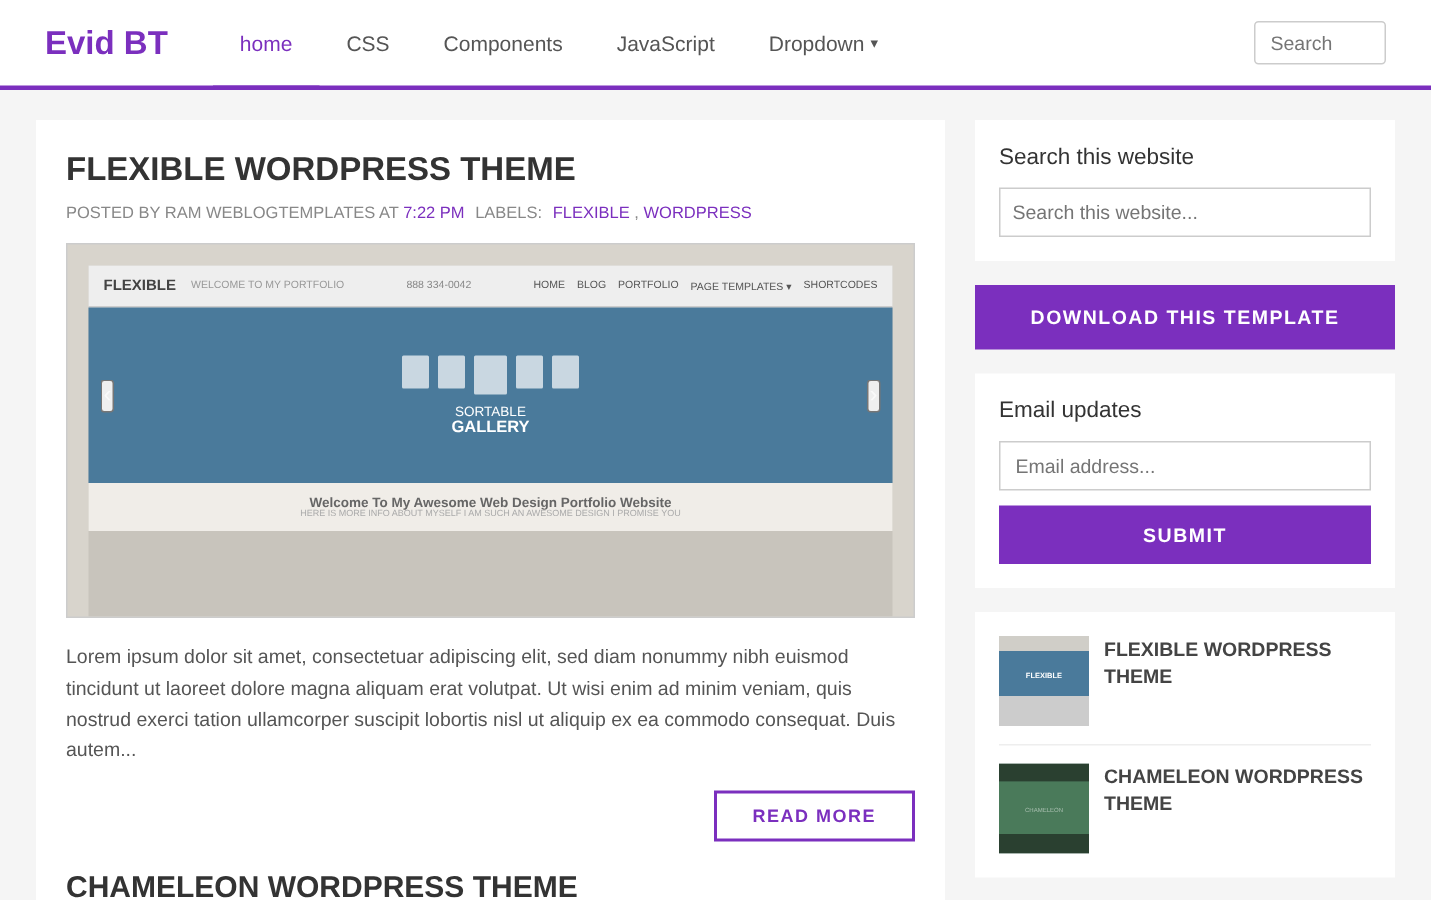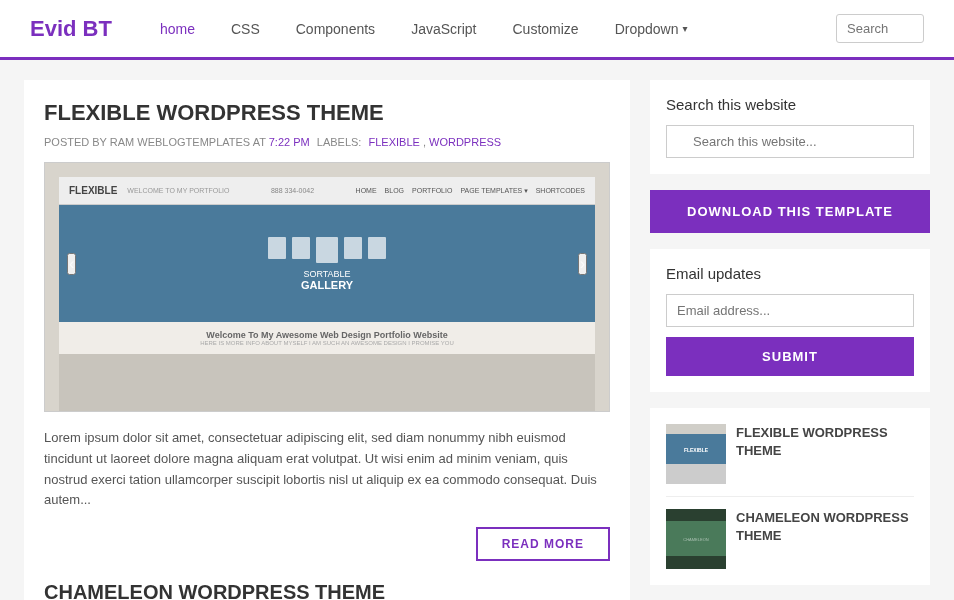--- a/index.html
+++ b/index.html
@@ -268,21 +268,21 @@
     .sidebar-heading {
       font-size: 15px;
       font-weight: normal;
       color: #333;
       margin-bottom: 12px;
     }
 
     .sidebar-search-input {
       width: 100%;
       border: 1px solid #ccc;
-      padding: 8px 26px;
+      padding: 8px 8px;
       font-size: 13px;
       color: #999;
       outline: none;
     }
 
     .download-btn {
       display: block;
       width: 100%;
       background: #7b2fbe;
       color: #fff;
@@ -371,21 +371,20 @@
 </head>
 <body>
 
 <header class="header">
   <div class="logo">Evid BT</div>
   <nav class="nav">
     <a class="nav-item active">home</a>
     <a class="nav-item">CSS</a>
     <a class="nav-item">Components</a>
     <a class="nav-item">JavaScript</a>
-    <a class="nav-item">Customize</a>
     <a class="nav-item">
       <span class="nav-dropdown">
         <span>Dropdown</span>
         <span class="dropdown-arrow">▾</span>
       </span>
     </a>
   </nav>
   <input class="search-input-header" type="text" placeholder="Search" style="">
 </header>
 

